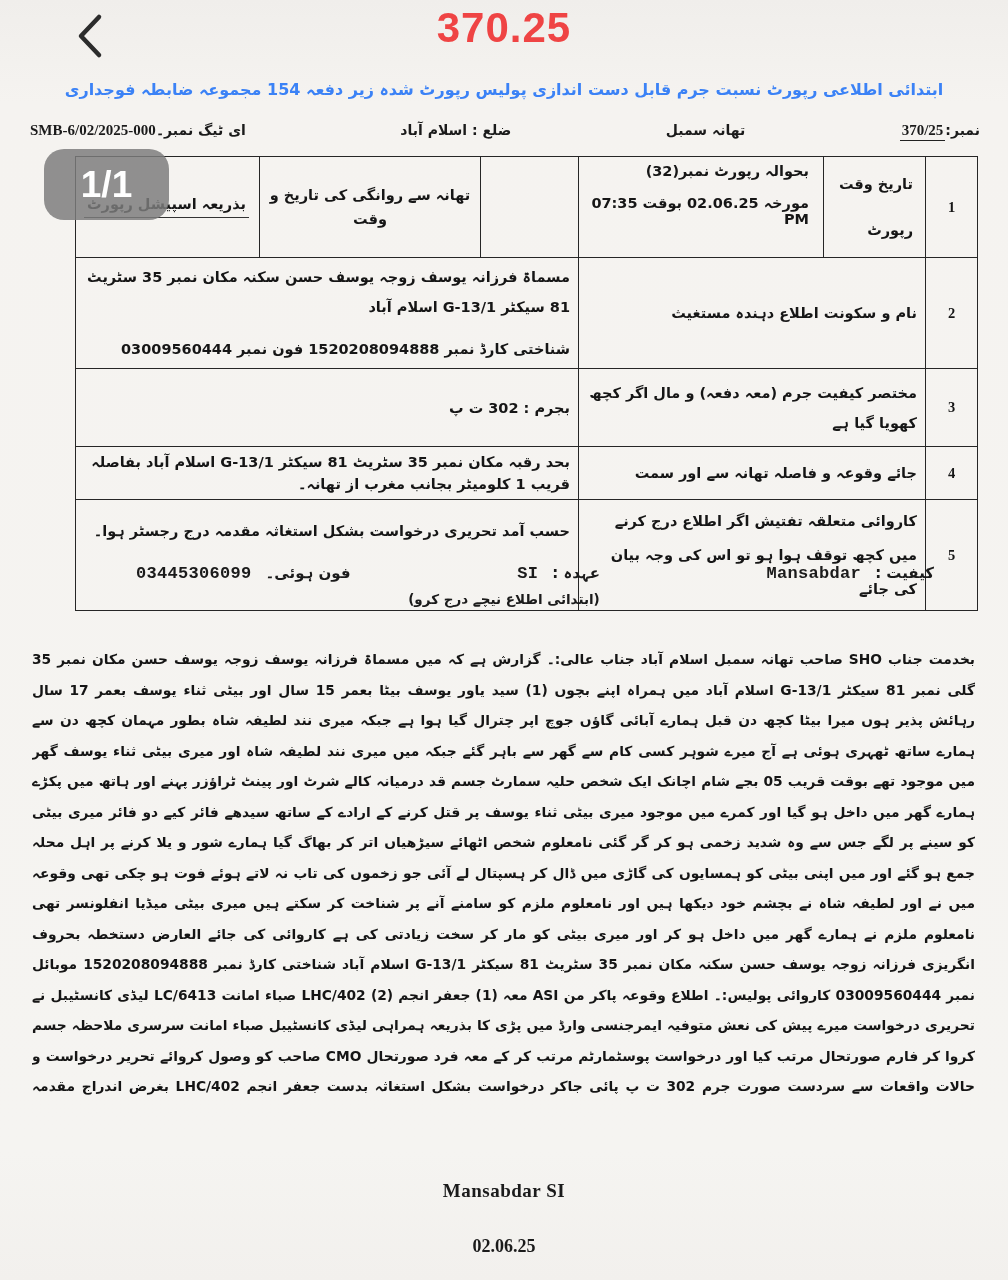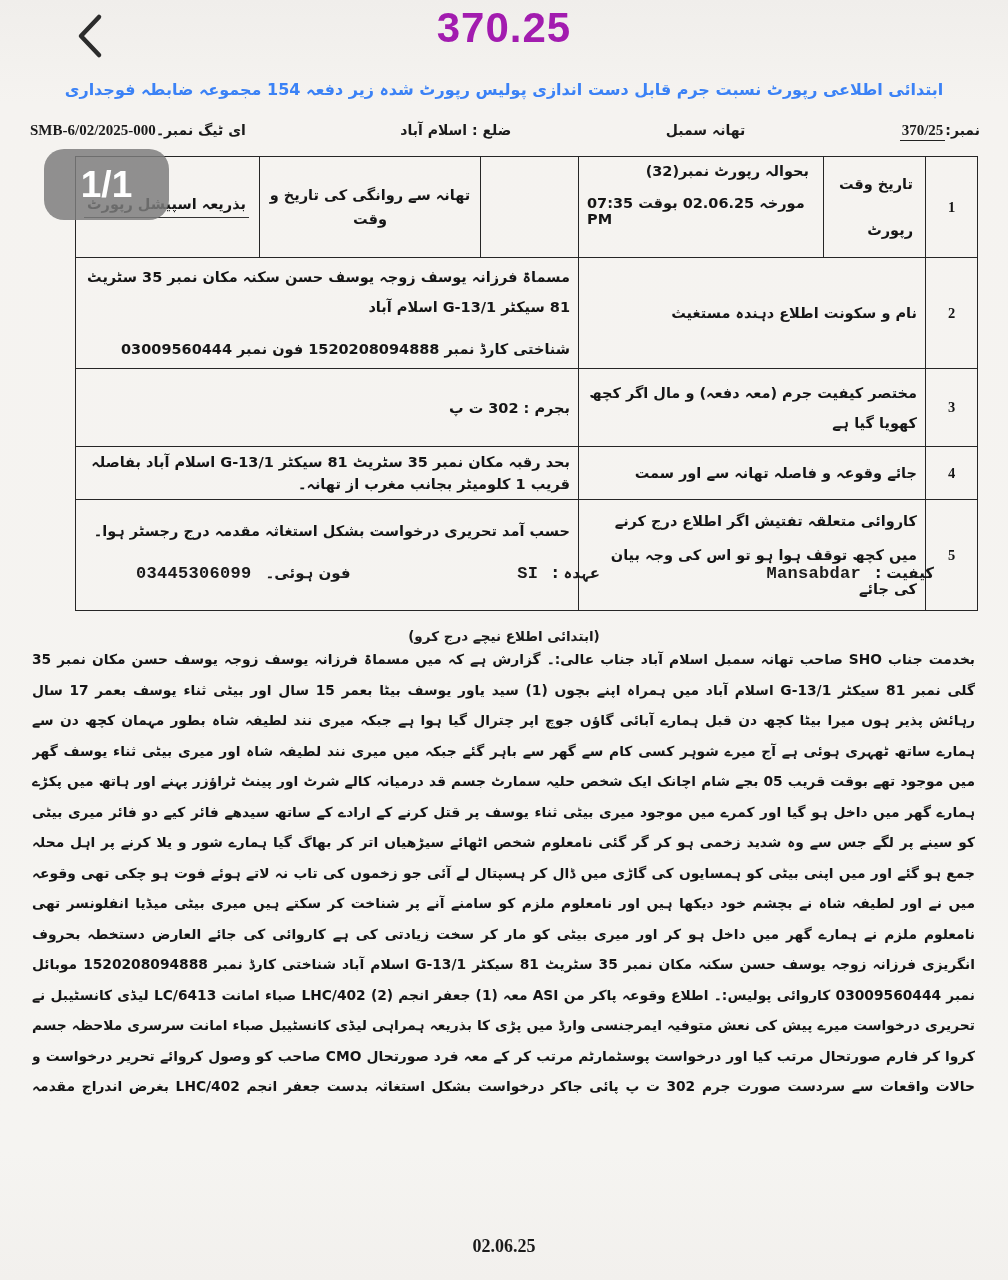--- a/index.html
+++ b/index.html
@@ -7,21 +7,21 @@
     background:linear-gradient(180deg,#f0eeeb 0%,#f5f3f0 8%,#f5f4f1 90%,#f2f0ed 100%);
     font-family:"DejaVu Sans",sans-serif;
     color:#1b1b1b;
     position:relative;
   }
   .page{position:absolute;inset:0;}
 
   
   .back-btn{position:absolute;left:68px;top:10px;width:44px;height:52px;display:flex;align-items:center;justify-content:center;cursor:pointer;}
   .title{position:absolute;left:0;right:0;top:4px;text-align:center;
-    font-family:"Liberation Sans",sans-serif;font-weight:700;font-size:42px;letter-spacing:1px;color:#a21caf;}
+    font-family:"Liberation Sans",sans-serif;font-weight:700;font-size:42px;letter-spacing:1px;color:#ef4444;}
 
   
   .heading{position:absolute;left:0;right:0;top:80px;text-align:center;direction:rtl;
     font-size:16px;font-weight:700;color:#3b82f6;}
 
   
   .meta{position:absolute;top:122px;right:28px;left:30px;direction:rtl;display:flex;
     justify-content:space-between;align-items:baseline;font-size:14px;font-weight:700;white-space:nowrap;}
   .meta .lat{font-family:"Liberation Serif",serif;font-size:15px;font-weight:700;}
   .meta .u{border-bottom:1.5px solid #222;padding:0 2px 2px 2px;}
@@ -29,42 +29,42 @@
   
   table.fir{position:absolute;top:156px;left:75px;width:902px;direction:rtl;
     border-collapse:collapse;table-layout:fixed;background:transparent;}
   table.fir td{border:1.5px solid #262626;vertical-align:middle;padding:4px 8px;
     font-size:14.5px;font-weight:600;color:#161616;}
   td.no-cell{text-align:center;font-family:"Liberation Serif",serif;font-size:17px;font-weight:700;}
   td.lbl{text-align:right;line-height:30px;}
   td.val{text-align:right;line-height:30px;}
   .r1-label{line-height:46px;text-align:right;padding-right:4px;}
   .ref-line{text-align:right;padding:2px 6px 0 0;}
-  .date-line{text-align:left;padding:16px 6px 0 0;}
+  .date-line{text-align:right;padding:16px 6px 0 0;}
   .dep-label{text-align:center;line-height:24px;font-size:13.5px;}
   .dep-value{text-align:left;}
   .dep-value span{border-bottom:1.5px solid #333;padding:0 3px 5px 3px;display:inline-block;}
   .two-line div{text-align:right;line-height:30px;}
   .two-line .l2{margin-top:12px;}
   td.crime-val{text-align:right;vertical-align:top;padding-top:14px;padding-right:14px;}
   td.place-val{font-size:12.5px;line-height:22px;}
   td.delay-lbl{line-height:34px;}
 
   
   .badge{position:absolute;left:44px;top:149px;width:125px;height:71px;border-radius:20px;
     background:rgba(124,124,124,0.84);display:flex;align-items:center;justify-content:center;
     color:#fff;font-family:"Liberation Sans",sans-serif;font-weight:700;font-size:37px;}
 
   
   .sig{position:absolute;top:564px;right:74px;left:136px;direction:rtl;display:flex;
     justify-content:space-between;align-items:baseline;font-size:15px;font-weight:700;white-space:nowrap;}
   .sig .lat{font-family:Liberation Mono, monospace;font-size:17px;font-weight:600;letter-spacing:.3px;}
   .sig .grp{display:flex;gap:14px;align-items:baseline;}
 
-  .subheading{position:absolute;left:0;right:0;top:628px;text-align:center;direction:rtl;
+  .subheading{position:absolute;left:0;right:0;top:591px;text-align:center;direction:rtl;
     font-size:13.5px;font-weight:700;}
 
   
   .body-text{position:absolute;top:644px;left:32px;right:33px;height:466px;overflow:hidden;
     direction:rtl;text-align:justify;font-size:13.8px;font-weight:600;line-height:30.5px;color:#151515;}
 
   .footer-name{position:absolute;left:0;right:0;top:1180px;text-align:center;
     font-family:"Liberation Serif",serif;font-size:19px;font-weight:600;letter-spacing:.5px;}
   .footer-date{position:absolute;left:0;right:0;top:1236px;text-align:center;
     font-family:"Liberation Serif",serif;font-size:18px;font-weight:600;}
@@ -158,15 +158,16 @@
     <span class="grp">
       <span>فون ہوئی۔</span>
       <span class="lat">03445306099</span>
     </span>
   </div>
 
   <div class="subheading">(ابتدائی اطلاع نیچے درج کرو)</div>
 
   <div class="body-text">بخدمت جناب SHO صاحب تھانہ سمبل اسلام آباد جناب عالی:۔ گزارش ہے کہ میں مسماۃ فرزانہ یوسف زوجہ یوسف حسن مکان نمبر 35 گلی نمبر 81 سیکٹر G-13/1 اسلام آباد میں ہمراہ اپنے بچوں (1) سید یاور یوسف بیٹا بعمر 15 سال اور بیٹی ثناء یوسف بعمر 17 سال رہائش پذیر ہوں میرا بیٹا کچھ دن قبل ہمارے آبائی گاؤں جوچ اپر چترال گیا ہوا ہے جبکہ میری نند لطیفہ شاہ بطور مہمان کچھ دن سے ہمارے ساتھ ٹھہری ہوئی ہے آج میرے شوہر کسی کام سے گھر سے باہر گئے جبکہ میں میری نند لطیفہ شاہ اور میری بیٹی ثناء یوسف گھر میں موجود تھے بوقت قریب 05 بجے شام اچانک ایک شخص حلیہ سمارٹ جسم قد درمیانہ کالے شرٹ اور پینٹ ٹراؤزر پہنے اور ہاتھ میں پکڑے ہمارے گھر میں داخل ہو گیا اور کمرے میں موجود میری بیٹی ثناء یوسف پر قتل کرنے کے ارادے کے ساتھ سیدھے فائر کیے دو فائر میری بیٹی کو سینے پر لگے جس سے وہ شدید زخمی ہو کر گر گئی نامعلوم شخص اٹھائے سیڑھیاں اتر کر بھاگ گیا ہمارے شور و یلا کرنے پر اہل محلہ جمع ہو گئے اور میں اپنی بیٹی کو ہمسایوں کی گاڑی میں ڈال کر ہسپتال لے آئی جو زخموں کی تاب نہ لاتے ہوئے فوت ہو چکی تھی وقوعہ میں نے اور لطیفہ شاہ نے بچشم خود دیکھا ہیں اور نامعلوم ملزم کو سامنے آنے پر شناخت کر سکتے ہیں میری بیٹی میڈیا انفلونسر تھی نامعلوم ملزم نے ہمارے گھر میں داخل ہو کر اور میری بیٹی کو مار کر سخت زیادتی کی ہے کاروائی کی جائے العارض دستخطہ بحروف انگریزی فرزانہ زوجہ یوسف حسن سکنہ مکان نمبر 35 سٹریٹ 81 سیکٹر G-13/1 اسلام آباد شناختی کارڈ نمبر 1520208094888 موبائل نمبر 03009560444 کاروائی پولیس:۔ اطلاع وقوعہ پاکر من ASI معہ (1) جعفر انجم LHC/402 (2) صباء امانت LC/6413 لیڈی کانسٹیبل نے تحریری درخواست میرے پیش کی نعش متوفیہ ایمرجنسی وارڈ میں پڑی کا بذریعہ ہمراہی لیڈی کانسٹیبل صباء امانت سرسری ملاحظہ جسم کروا کر فارم صورتحال مرتب کیا اور درخواست پوسٹمارٹم مرتب کر کے معہ فرد صورتحال CMO صاحب کو وصول کروائے تحریر درخواست و حالات واقعات سے سردست صورت جرم 302 ت پ پائی جاکر درخواست بشکل استغاثہ بدست جعفر انجم LHC/402 بغرض اندراج مقدمہ ارسال تھانہ ہے HIU سے فخر عباس انسپکٹر ہمراہ ٹیم پہنچ چکا ہے مقدمہ درج رجسٹر کرکے استغاثہ معہ نقل FIR بغرض تفتیش HIU کو بھجوائی جائے۔ از ایمرجنسی PIMS وقت 07:00 بجے شام دستخطہ بحروف انگریزی محمد ریاست ASI تھانہ سمبل اسلام آباد مورخہ 02.06.25 از تھانہ حسب آمد تحریری درخواست بشکل استغاثہ بجرم مذکور مرتب ہوا جناب SHO صاحب علاقہ تھانہ میں ہیں جنکو اطلاع بابت اندراج مقدمہ بذادی جاری ہے محرر بعد تکمیل ریکارڈ نقل FIR بذریعہ اسپیشل رپورٹ افسران مجاز ارسال کرے۔ اصل تحریری درخواست معہ نقل FIR برائے مزید تفتیش انسپکٹر انچارج HIU صدر سرکل ارسال ہے۔</div>
 
+  <div class="footer-name">Mansabdar SI</div>
   <div class="footer-date">02.06.25</div>
 
 </div>
 
 </body></html>

